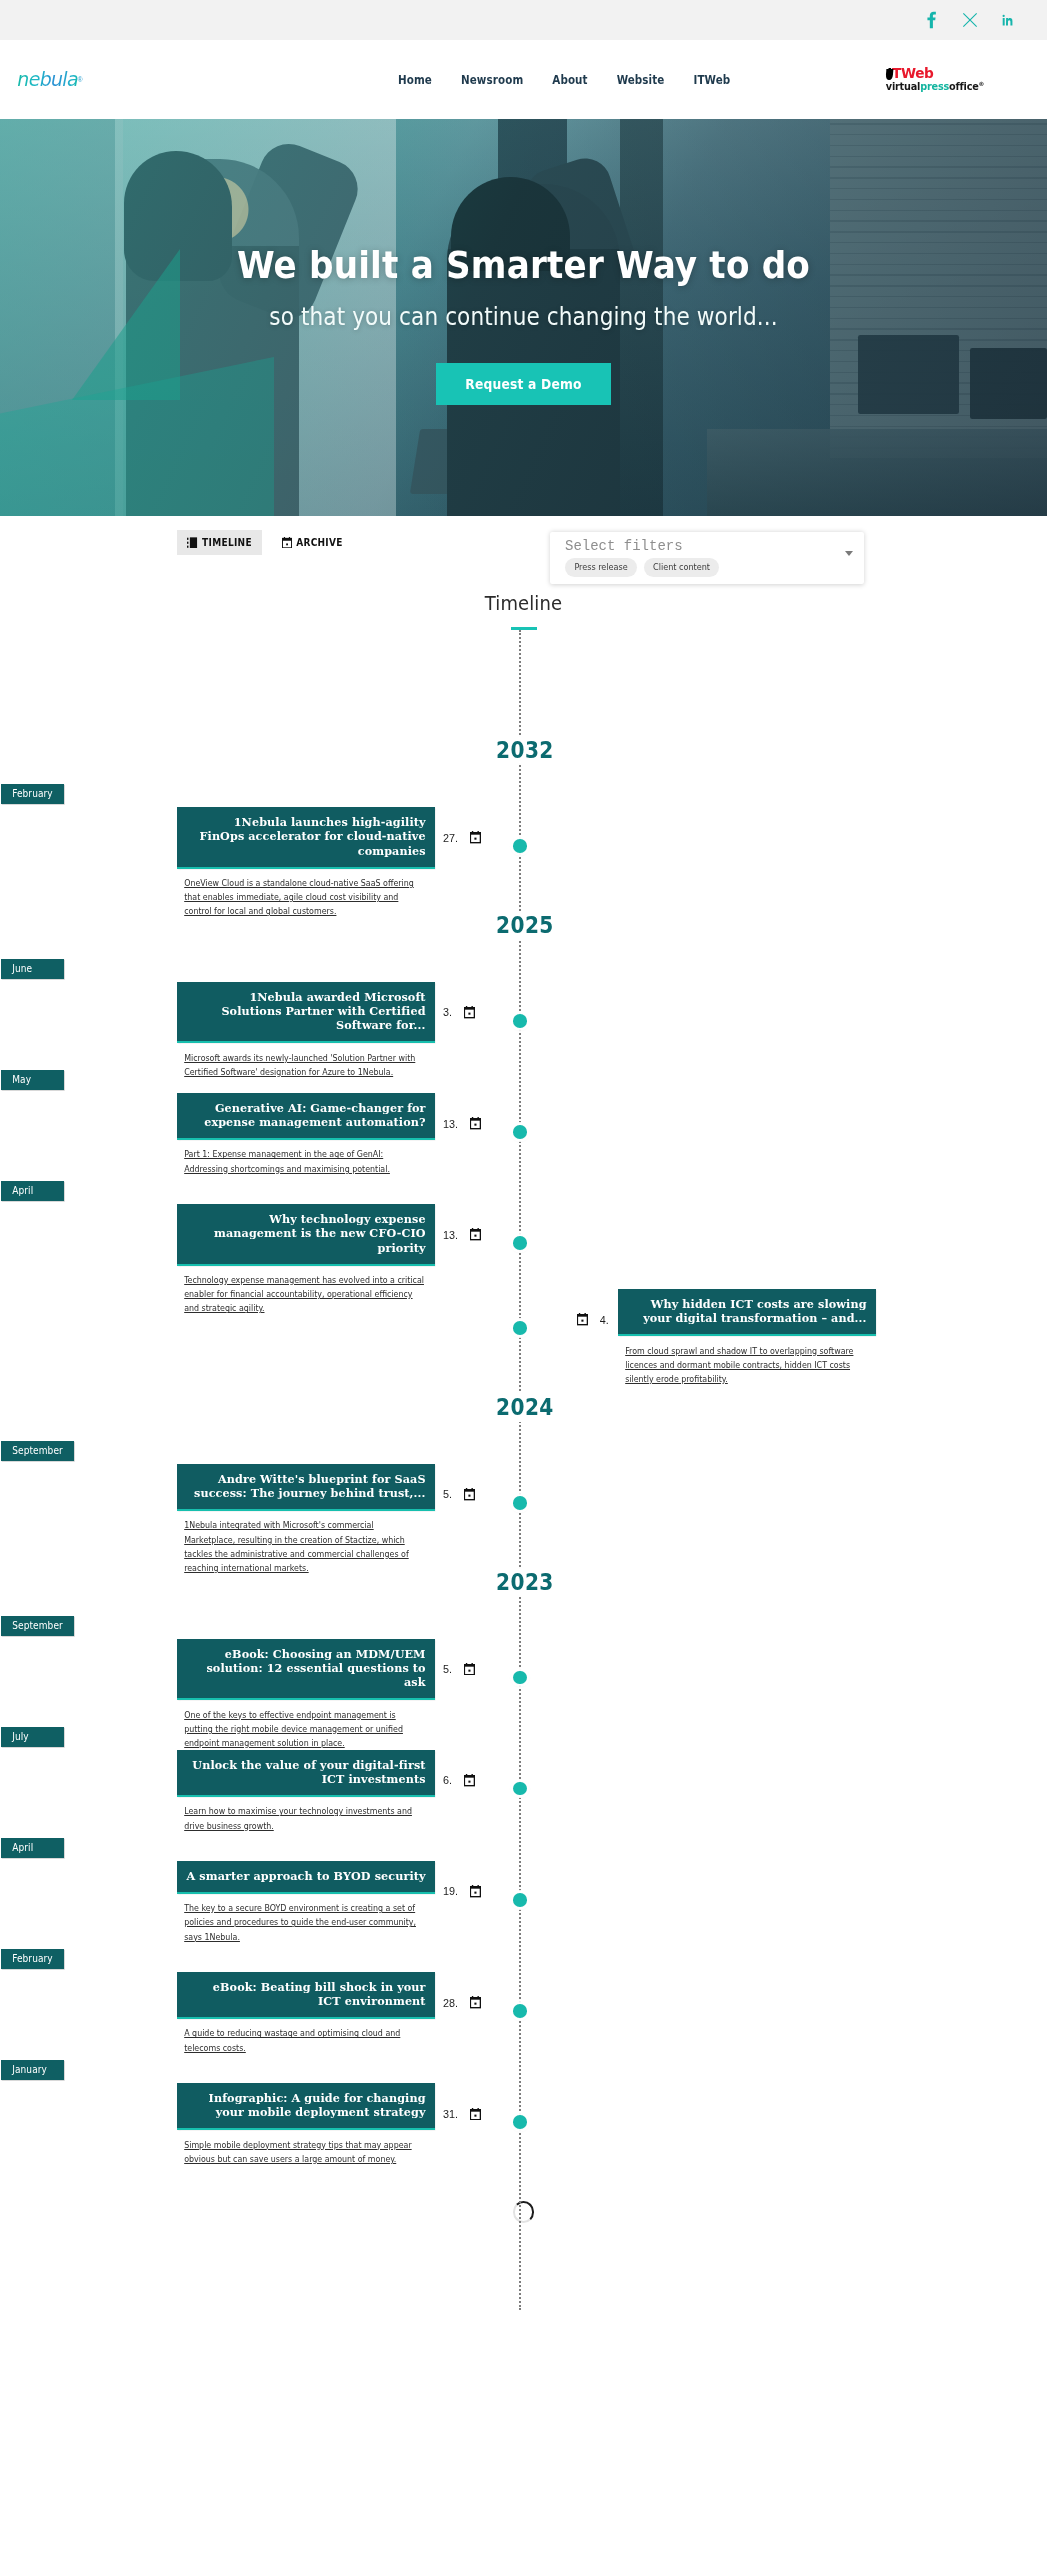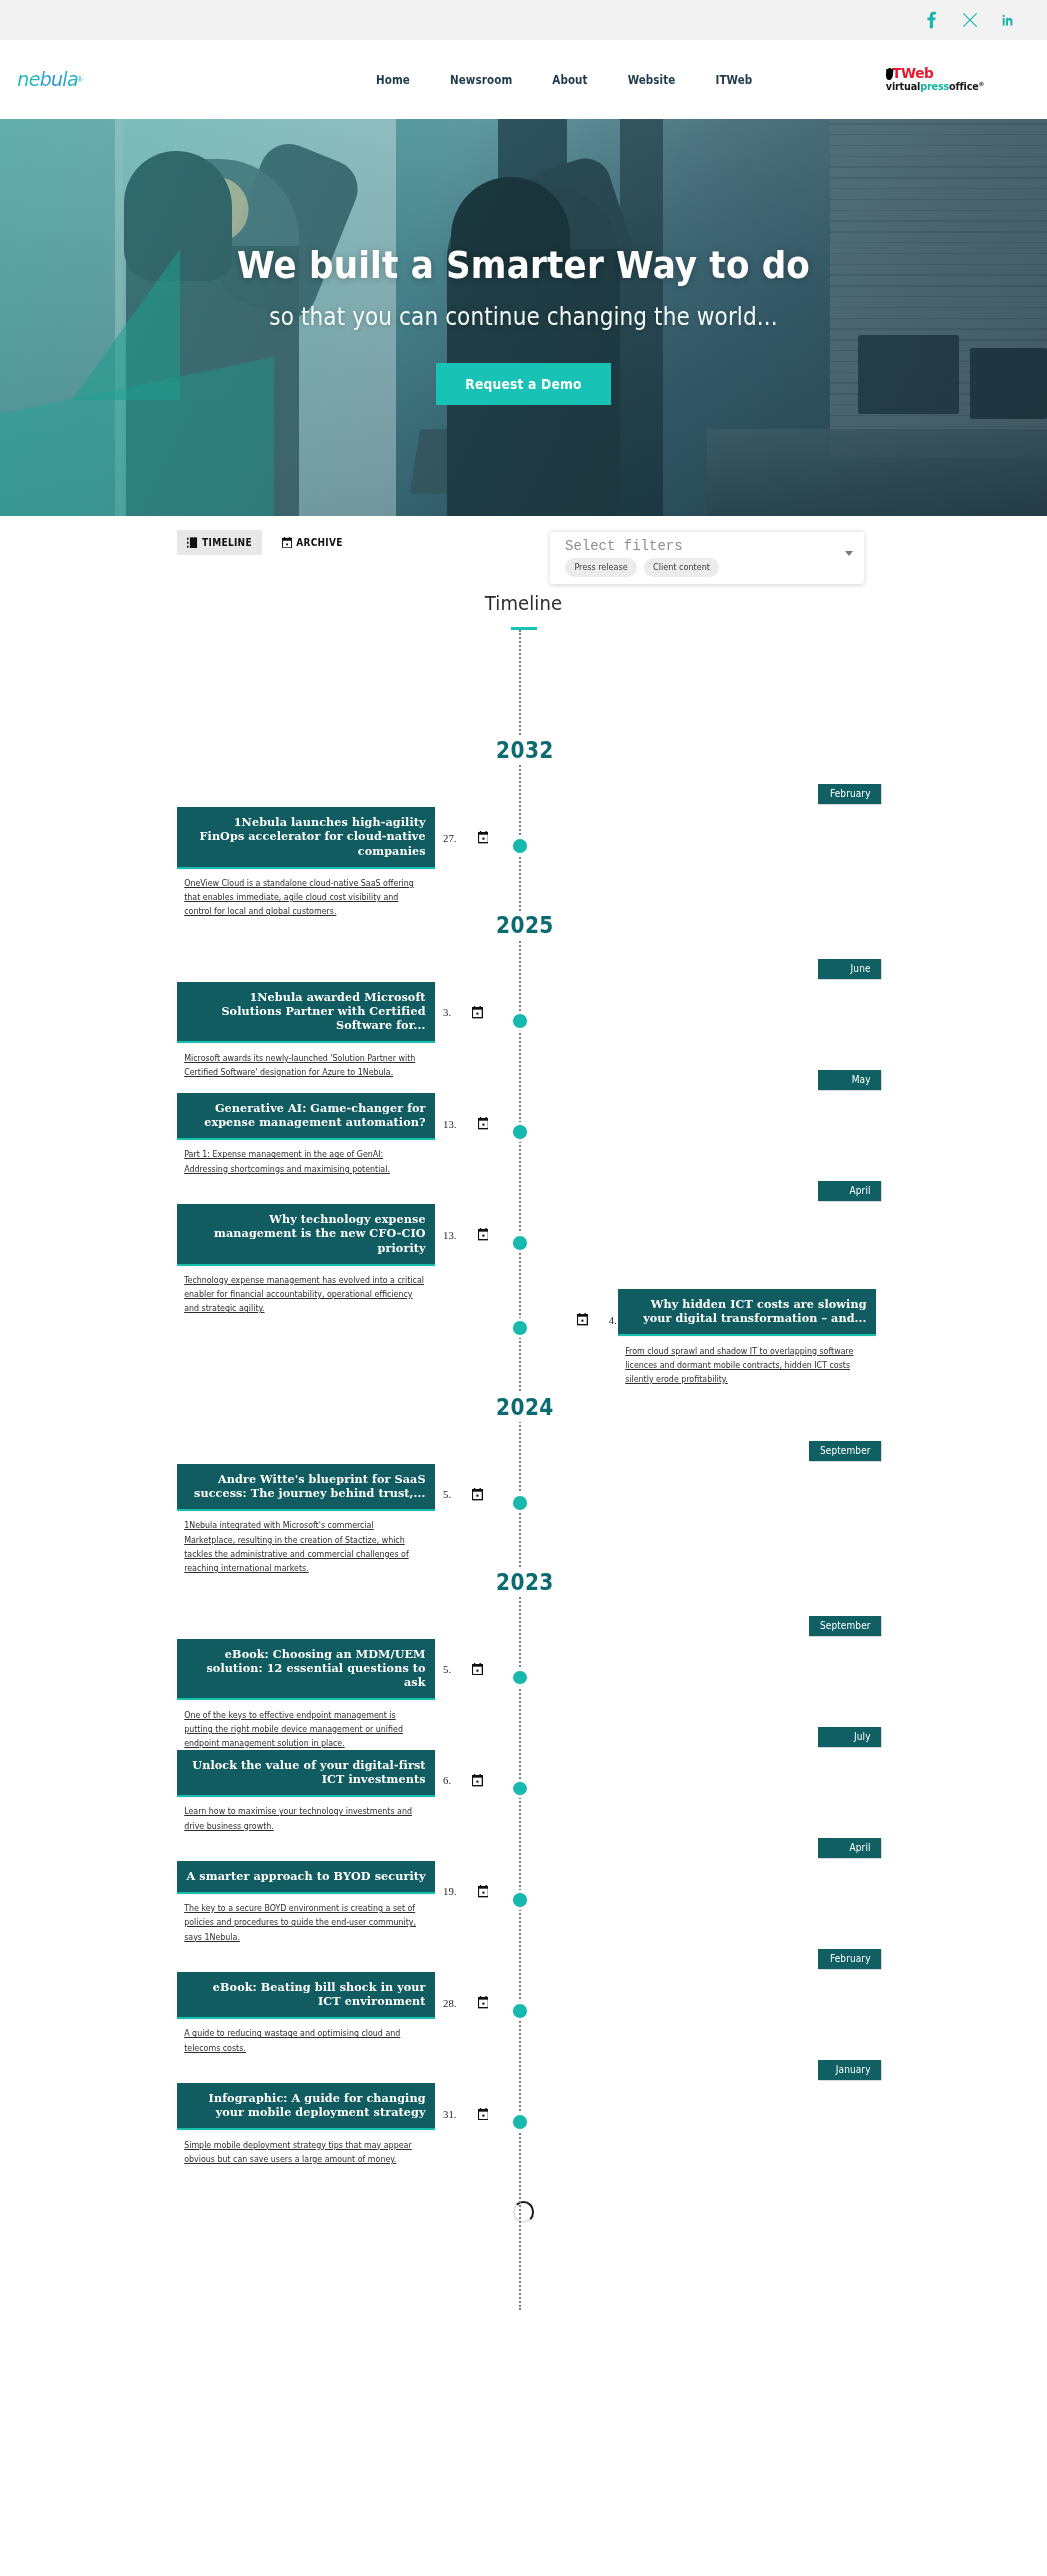--- a/index.html
+++ b/index.html
@@ -58,21 +58,21 @@
     line-height: 1;
   }
   .brand-reg {
     font-size: 6.5px; vertical-align: super; color: #2a9fd0;
     -webkit-text-fill-color: #2a9fd0;
   }
   .nav-links {
     flex: 1;
     display: flex;
     justify-content: center;
-    gap: 40px;
+    gap: 29px;
     margin-left: 87px;
     text-align: right;
   }
   .nav-link {
     font-family: "DejaVu Sans Condensed","Liberation Sans", sans-serif;
     font-size: 11.5px;
     font-weight: 600;
     color: #1f3a4d;
     text-decoration: none;
     letter-spacing: 0.1px;
@@ -294,21 +294,21 @@
     left: 1.4px;
     background: #fff;
     padding: 1.4px 11.5px;
     font-family: "DejaVu Sans Condensed","Liberation Sans", sans-serif;
     font-size: 22.4px;
     font-weight: 700;
     color: #0c6b70;
     letter-spacing: 0.4px;
   }
   
-  .month-marker { width: 880px; text-align: right; position: relative; padding: 2.9px 0;}
+  .month-marker { width: 880px; text-align: left; position: relative; padding: 2.9px 0;}
   .month-chip {
     display: inline-block;
     position: relative;
     left: 1.4px;
     background: #0f5f63;
     color: #ffffff;
     font-family: "DejaVu Sans Condensed","Liberation Sans", sans-serif;
     font-size: 10px;
     padding: 4.3px 10.8px 5px;
     letter-spacing: 0.1px;
@@ -360,22 +360,22 @@
     font-size: 8.8px;
     line-height: 1.62;
     color: #2d2d2d;
     padding: 7.2px 9.4px 0 7.2px;
     text-decoration: underline;
   }
   
   .entry-date {
     position: absolute;
     top: 24.5px;
-    display: flex; align-items: center; gap: 21px;
-    font-family: Liberation Serif, serif;
+    display: flex; align-items: center; gap: 12px;
+    font-family: Liberation Sans, sans-serif;
     font-size: 10.8px;
     color: #1d1d1d;
   }
   .entry.left .entry-date { left: 443px; }
   .entry.right .entry-date { left: 577px; flex-direction: row; }
   .cal-ico { display: flex; }
 
   .tl-spinner {
     width: 1047px; display: flex; justify-content: center; padding-top: 33px;
   }

